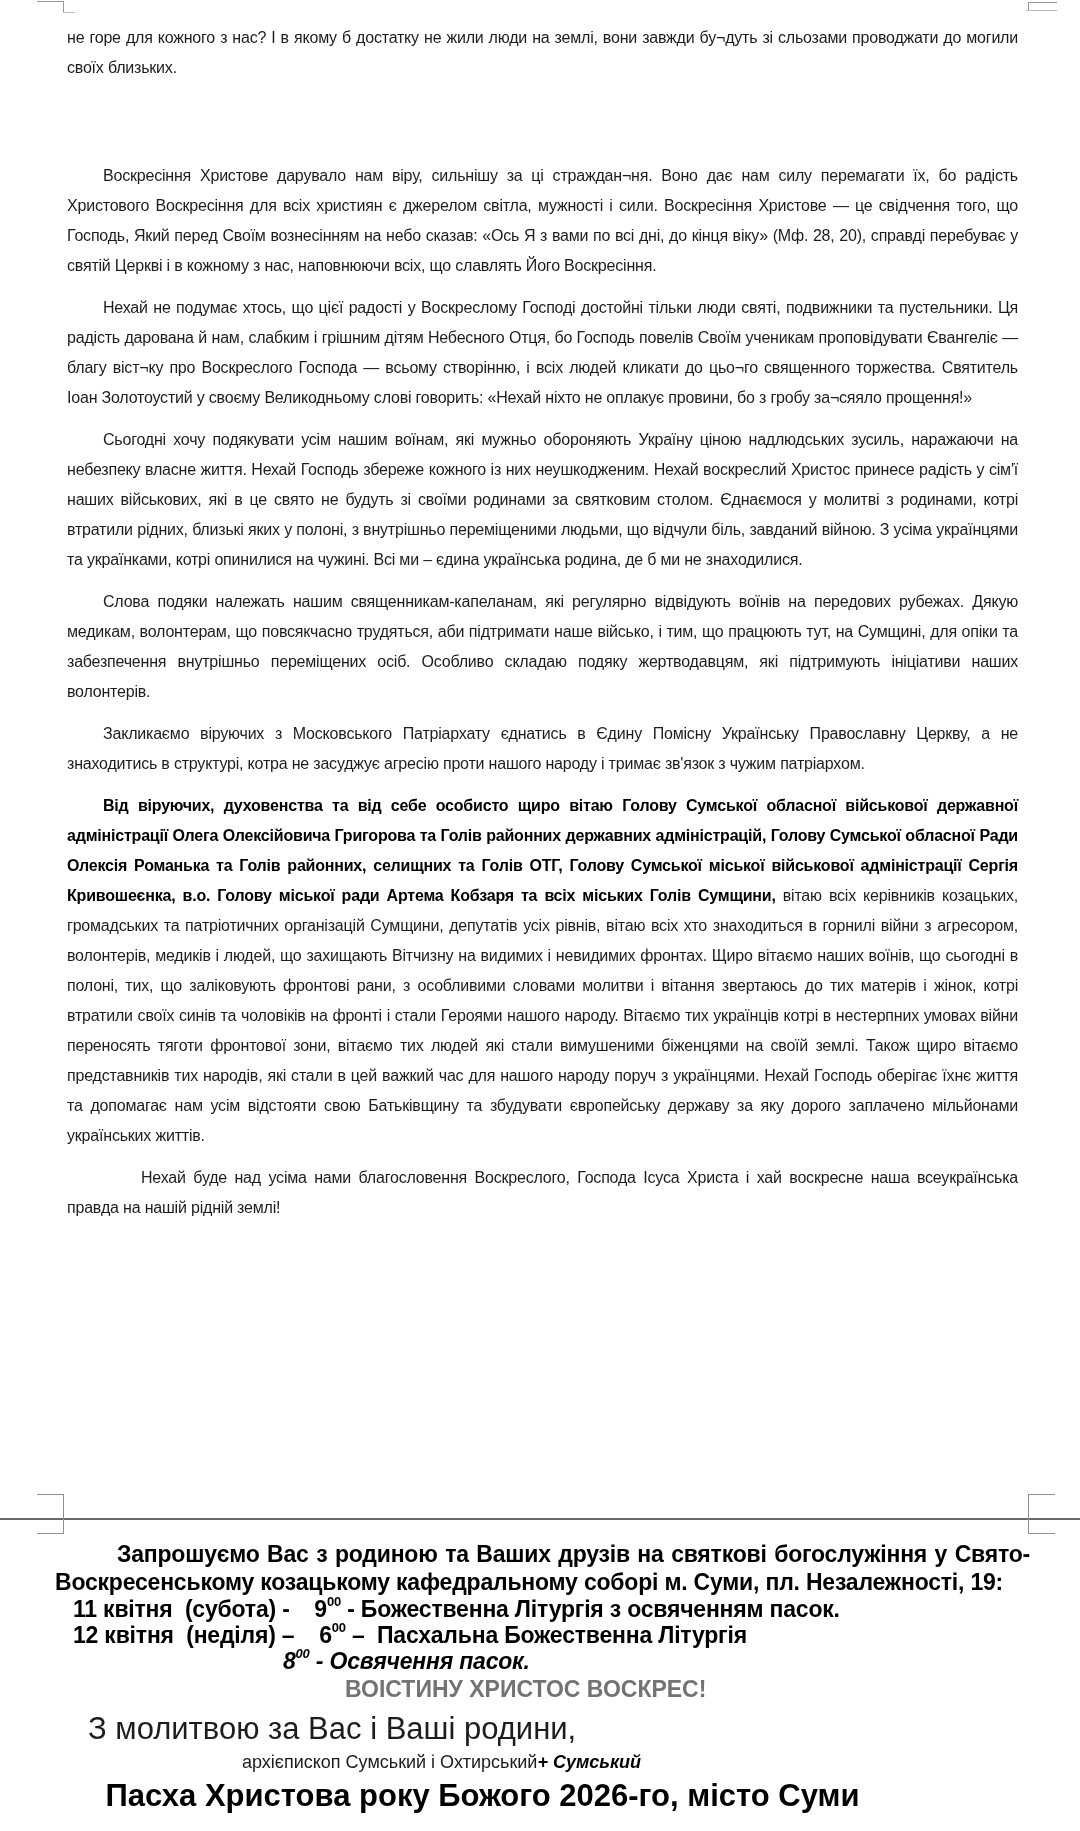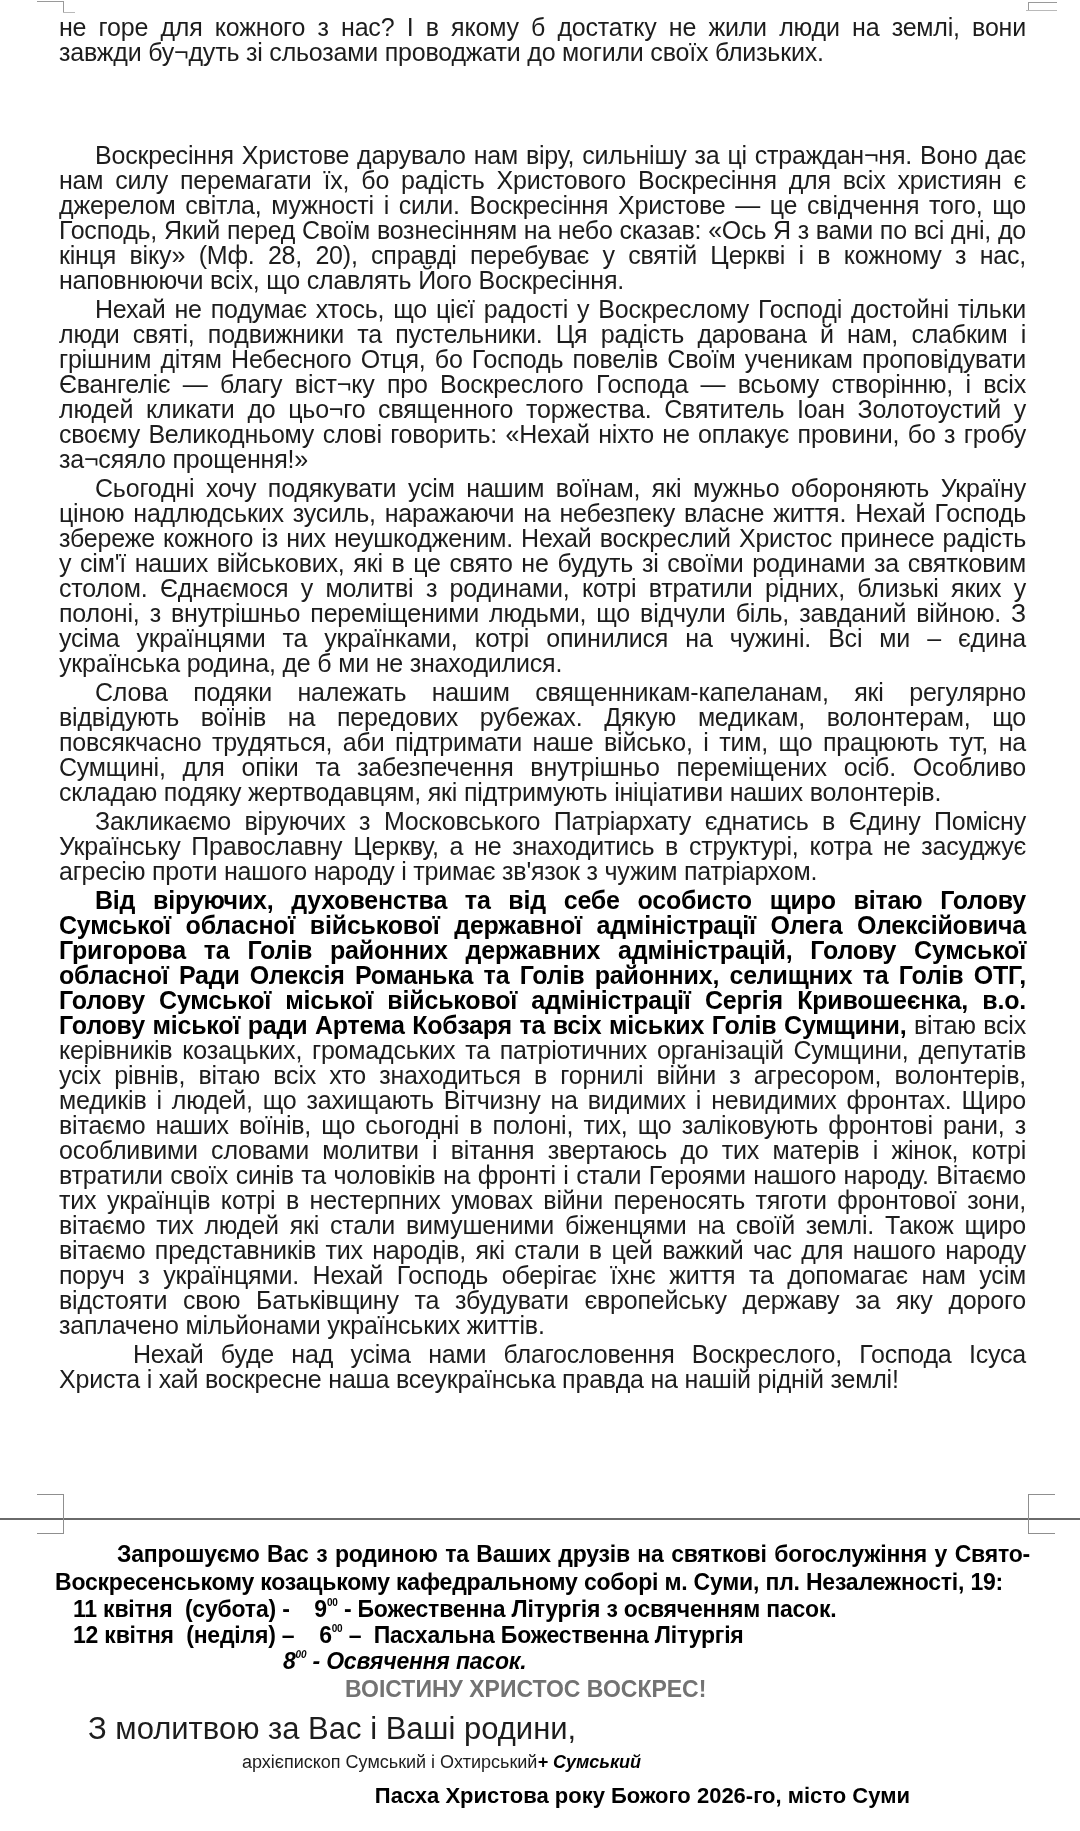--- a/index.html
+++ b/index.html
@@ -27,23 +27,23 @@
 
   
   .content1 {
     position: absolute;
     top: 0; left: 55px;
     width: 975px;
     max-height: 1492px;
     overflow: hidden;
   }
   .content1 p {
-    margin: 4px;
-    font-size: 25px;
-    line-height: 25px;
+    margin: 12px;
+    font-size: 16px;
+    line-height: 30px;
     text-align: justify;
     text-indent: 36px;
     letter-spacing: -0.2px;
   }
   p.intro { text-indent: 0; padding-top: 11px; }
   p.first-body { margin-top: 78px; }
   p.final-para { text-indent: 74px; }
   .bold-run { font-weight: bold; color: #000; }
 
   
@@ -62,21 +62,21 @@
     white-space: pre-wrap;
     font-size: 23px;
     line-height: 26px;
     font-weight: bold;
     color: #000;
     padding-left: 18px;
     letter-spacing: -0.2px;
   }
   .schedule-row.row3 { padding-left: 228px; font-style: italic; }
   .schedule-row sup {
-    font-size: 10px;
+    font-size: 13px;
     position: relative;
     top: -2px;
     vertical-align: super;
     line-height: 0;
   }
   .proclamation {
     font-size: 23px; line-height: 27px;
     font-weight: bold; color: #737373;
     padding-left: 290px;
     margin-top: 2px;
@@ -88,24 +88,24 @@
   }
   .title-row {
     display: flex; justify-content: center;
     padding-left: 33px; padding-right: 235px;
     margin-top: 7px;
     font-size: 18px; line-height: 27px;
   }
   .bishop-title { color: #1d1d1d; }
   .bishop-signature { font-weight: bold; font-style: italic; color: #000; }
   .dateline {
-    text-align: right;
+    text-align: center;
     padding-right: 120px;
     font-weight: bold; color: #000;
-    font-size: 22px; line-height: 27px;
+    font-size: 31px; line-height: 27px;
     margin-top: 6px;
   }
 </style>
 </head>
 <body>
 
 <div class="sheet">
 
   <div class="mark" style="left:37px; top:1px; width:27px; height:1px;"></div>
   <div class="mark" style="left:63px; top:1px; width:1px; height:12px;"></div>

